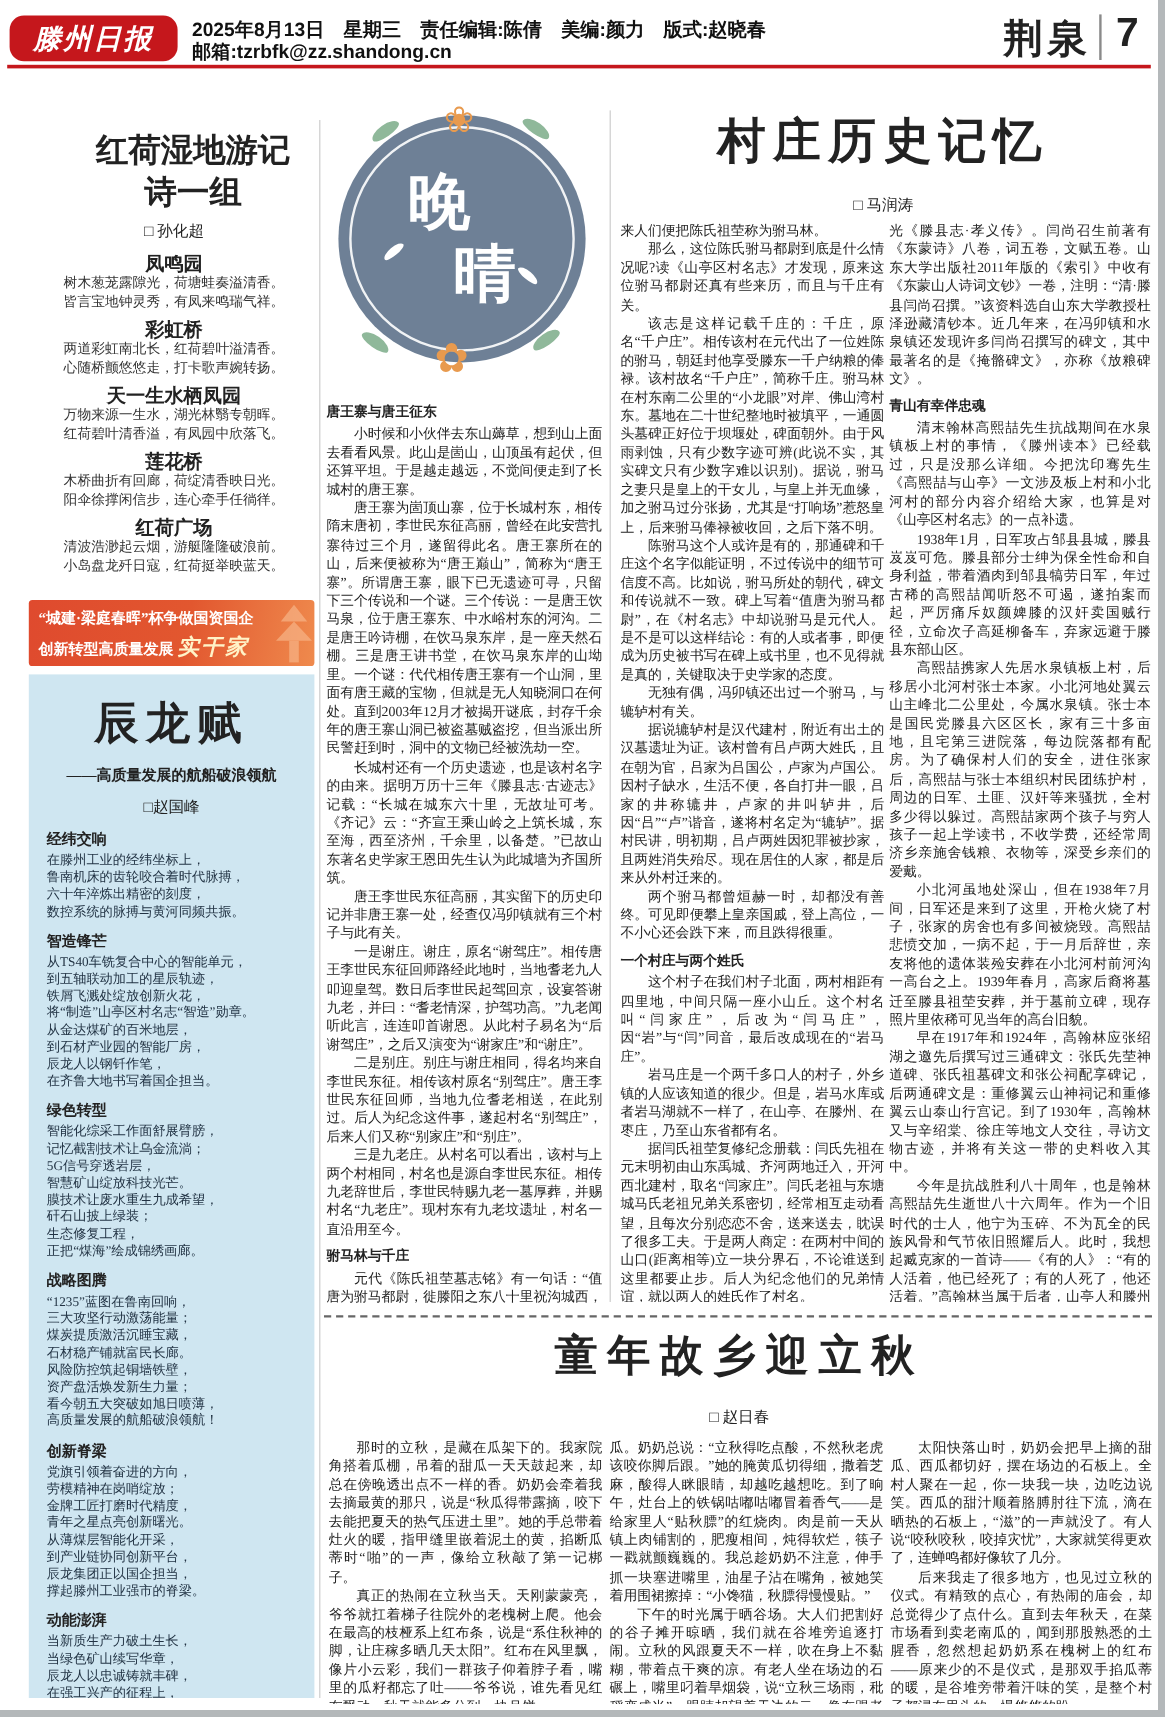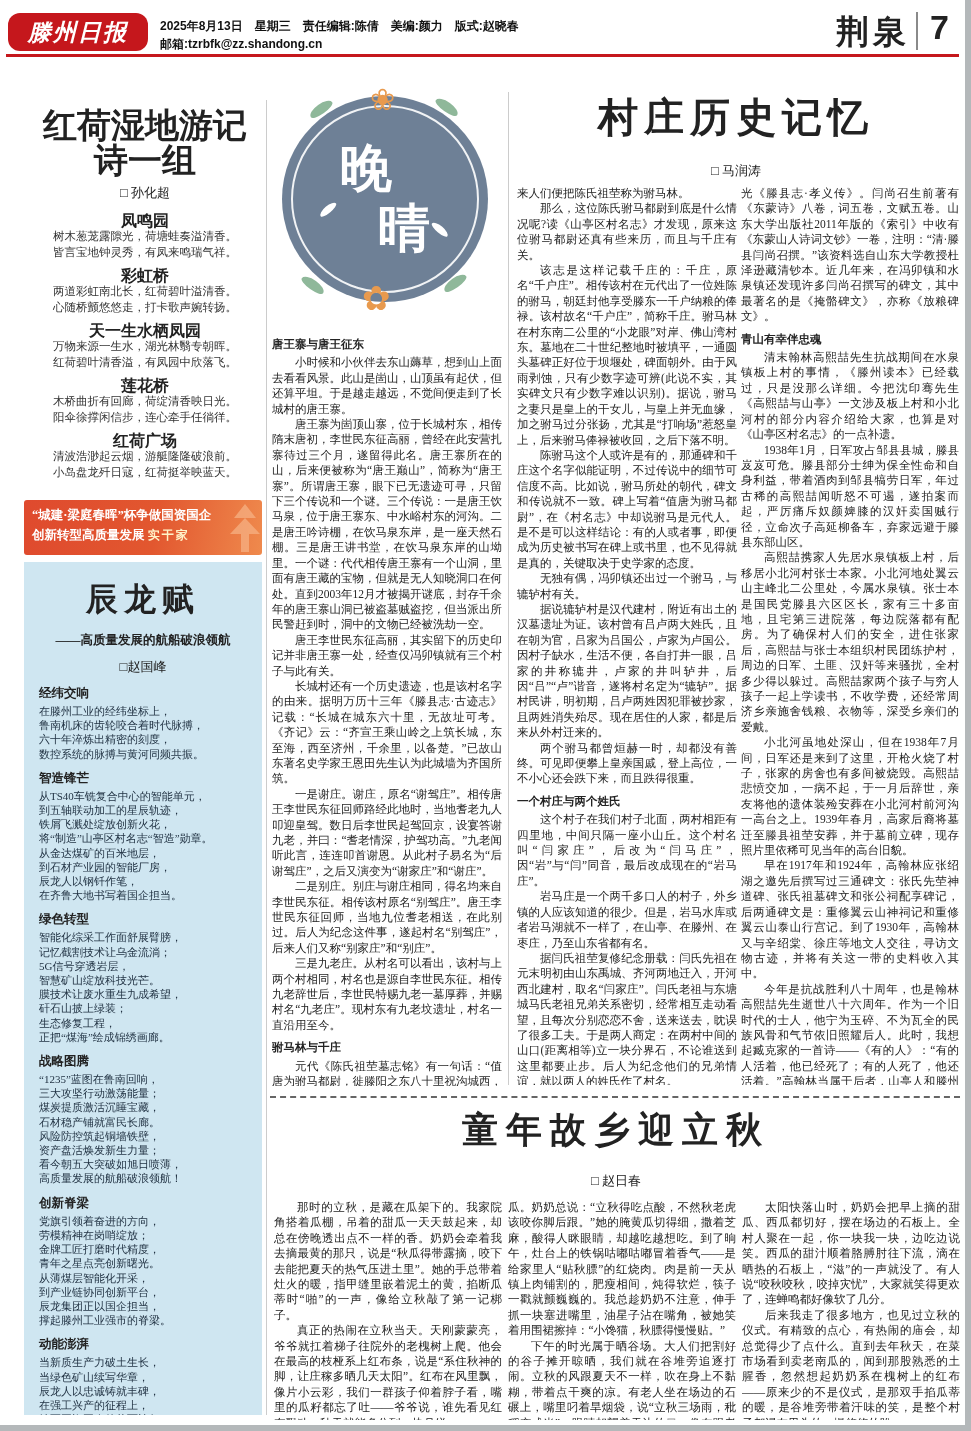--- a/index.html
+++ b/index.html
@@ -3,45 +3,45 @@
 <meta charset="utf-8">
 <style>
   html,body{margin:0;padding:0;background:#b4b8ba;}
   #page{position:relative;width:965px;height:1425px;background:#ffffff;overflow:hidden;
         font-family:"Liberation Serif",serif;color:#222;}
   
   .logo{position:absolute;left:8px;top:13px;width:140px;height:38px;background:#c5171c;border-radius:12px;
         display:flex;align-items:center;justify-content:center;}
   .logo span{color:#fff;font-size:23px;font-weight:bold;font-style:italic;letter-spacing:2px;}
   .hinfo{position:absolute;left:160px;top:17px;font-family:"Liberation Sans",sans-serif;
-         font-size:12px;font-weight:bold;color:#111;line-height:18px;}
+         font-size:16px;font-weight:bold;color:#111;line-height:18px;}
   .sect{position:absolute;left:836px;top:10px;font-size:33px;font-weight:bold;letter-spacing:4px;}
   .hdiv{position:absolute;left:916px;top:12px;width:2px;height:38px;background:#8a8a8a;}
   .pnum{position:absolute;left:930px;top:8px;font-size:34px;font-weight:bold;font-family:"Liberation Sans",sans-serif;}
   .redrule{position:absolute;left:6px;top:54px;width:953px;height:3px;background:#c5171c;}
   
-  .poemtitle{position:absolute;left:28px;top:108px;width:234px;text-align:center;
-             font-size:34px;font-weight:bold;line-height:35px;}
+  .poemtitle{position:absolute;left:44px;top:108px;width:234px;text-align:center;
+             font-size:27px;font-weight:bold;line-height:35px;}
   .poemauthor{position:absolute;left:28px;top:184px;width:234px;text-align:center;font-size:13px;}
   .poems{position:absolute;left:28px;top:212px;width:234px;height:286px;overflow:hidden;}
   .poem{margin-bottom:7px;text-align:center;}
   .poem-name{font-size:16px;font-weight:bold;line-height:17px;}
   .poem-line{font-size:11.5px;line-height:15.5px;color:#333;}
   .banner{position:absolute;left:24px;top:500px;width:238px;height:55px;border-radius:3px;
           background:linear-gradient(100deg,#df4a2e 0%,#e2572f 55%,#ef8a4d 100%);overflow:hidden;}
   .banner .b1{margin:7px 8px 0;color:#fff;font-weight:bold;font-size:12.5px;}
   .banner .b2{margin:3px 8px 0;color:#fff;font-weight:bold;font-size:12.5px;}
-  .banner .script{font-size:12px;color:#fff3c8;letter-spacing:2px;}
+  .banner .script{font-size:18px;font-style:italic;color:#fff3c8;letter-spacing:2px;}
   .pagoda{position:absolute;right:6px;top:4px;width:0;height:0;opacity:.75;
           border-left:11px solid transparent;border-right:11px solid transparent;border-bottom:14px solid #f6b183;}
   .pagoda:after{content:"";position:absolute;left:-15px;top:14px;width:0;height:0;
           border-left:15px solid transparent;border-right:15px solid transparent;border-bottom:16px solid #f6b183;}
   .pagoda:before{content:"";position:absolute;left:-4px;top:30px;width:8px;height:18px;background:#f6b183;}
   .fubox{position:absolute;left:24px;top:562px;width:238px;height:853px;background:#cfe6f1;overflow:hidden;}
-  .fu-title{text-align:center;font-size:32px;font-weight:bold;margin-top:16px;letter-spacing:6px;}
+  .fu-title{text-align:center;font-size:37px;font-weight:bold;margin-top:16px;letter-spacing:6px;}
   .fu-sub{text-align:center;font-size:12.5px;font-weight:bold;margin-top:10px;}
   .fu-author{text-align:center;font-size:13px;margin:9px 0 4px;}
   .stanzas{padding:0 15px;}
   .st-head{font-size:12.5px;font-weight:bold;margin:9px 0 2px;font-family:"Liberation Sans",sans-serif;}
   .st-line{font-size:11px;line-height:14.2px;color:#234;}
   
   .vrule1{position:absolute;left:266px;top:100px;width:1px;height:1315px;background:#cccccc;}
   .vrule2{position:absolute;left:508px;top:92px;width:1px;height:993px;background:#cccccc;}
   .dashrule{position:absolute;left:270px;top:1096px;width:690px;border-top:2px dashed #666;}
   
@@ -202,22 +202,22 @@
     <span class="c1">晚</span>
     <span class="c2">晴</span>
   </div>
 
   <div class="vtitle">村庄历史记忆</div>
   <div class="vauthor">□ 马润涛</div>
   <div class="artcol" style="left:272px;top:330px;width:230px;height:756px;">
       <div class="t-h">唐王寨与唐王征东</div>
       <div class="t-p">小时候和小伙伴去东山薅草，想到山上面去看看风景。此山是崮山，山顶虽有起伏，但还算平坦。于是越走越远，不觉间便走到了长城村的唐王寨。</div>
       <div class="t-p">唐王寨为崮顶山寨，位于长城村东，相传隋末唐初，李世民东征高丽，曾经在此安营扎寨待过三个月，遂留得此名。唐王寨所在的山，后来便被称为“唐王巅山”，简称为“唐王寨”。所谓唐王寨，眼下已无遗迹可寻，只留下三个传说和一个谜。三个传说：一是唐王饮马泉，位于唐王寨东、中水峪村东的河沟。二是唐王吟诗棚，在饮马泉东岸，是一座天然石棚。三是唐王讲书堂，在饮马泉东岸的山坳里。一个谜：代代相传唐王寨有一个山洞，里面有唐王藏的宝物，但就是无人知晓洞口在何处。直到2003年12月才被揭开谜底，封存千余年的唐王寨山洞已被盗墓贼盗挖，但当派出所民警赶到时，洞中的文物已经被洗劫一空。</div>
+      <div class="t-p">长城村还有一个历史遗迹，也是该村名字的由来。据明万历十三年《滕县志·古迹志》记载：“长城在城东六十里，无故址可考。《齐记》云：“齐宣王乘山岭之上筑长城，东至海，西至济州，千余里，以备楚。”已故山东著名史学家王恩田先生认为此城墙为齐国所筑。</div>
       <div class="t-p">唐王李世民东征高丽，其实留下的历史印记并非唐王寨一处，经查仅冯卯镇就有三个村子与此有关。</div>
-      <div class="t-p">长城村还有一个历史遗迹，也是该村名字的由来。据明万历十三年《滕县志·古迹志》记载：“长城在城东六十里，无故址可考。《齐记》云：“齐宣王乘山岭之上筑长城，东至海，西至济州，千余里，以备楚。”已故山东著名史学家王恩田先生认为此城墙为齐国所筑。</div>
       <div class="t-p">一是谢庄。谢庄，原名“谢驾庄”。相传唐王李世民东征回师路经此地时，当地耆老九人叩迎皇驾。数日后李世民起驾回京，设宴答谢九老，并曰：“耆老情深，护驾功高。”九老闻听此言，连连叩首谢恩。从此村子易名为“后谢驾庄”，之后又演变为“谢家庄”和“谢庄”。</div>
       <div class="t-p">二是别庄。别庄与谢庄相同，得名均来自李世民东征。相传该村原名“别驾庄”。唐王李世民东征回师，当地九位耆老相送，在此别过。后人为纪念这件事，遂起村名“别驾庄”，后来人们又称“别家庄”和“别庄”。</div>
       <div class="t-p">三是九老庄。从村名可以看出，该村与上两个村相同，村名也是源自李世民东征。相传九老辞世后，李世民特赐九老一墓厚葬，并赐村名“九老庄”。现村东有九老坟遗址，村名一直沿用至今。</div>
       <div class="t-h">驸马林与千庄</div>
       <div class="t-p">元代《陈氏祖茔墓志铭》有一句话：“值唐为驸马都尉，徙滕阳之东八十里祝沟城西，祖茔曰驸马林也。”意即：唐朝有一个姓陈的驸马都尉，迁徙到滕县东八十里的祝沟城西，后</div>
     </div>
   <div class="artcol" style="left:517px;top:186px;width:220px;height:899px;">
       <div class="t-c">来人们便把陈氏祖茔称为驸马林。</div>
       <div class="t-p">那么，这位陈氏驸马都尉到底是什么情况呢?读《山亭区村名志》才发现，原来这位驸马都尉还真有些来历，而且与千庄有关。</div>
       <div class="t-p">该志是这样记载千庄的：千庄，原名“千户庄”。相传该村在元代出了一位姓陈的驸马，朝廷封他享受滕东一千户纳粮的俸禄。该村故名“千户庄”，简称千庄。驸马林在村东南二公里的“小龙眼”对岸、佛山湾村东。墓地在二十世纪整地时被填平，一通圆头墓碑正好位于坝堰处，碑面朝外。由于风雨剥蚀，只有少数字迹可辨(此说不实，其实碑文只有少数字难以识别)。据说，驸马之妻只是皇上的干女儿，与皇上并无血缘，加之驸马过分张扬，尤其是“打响场”惹怒皇上，后来驸马俸禄被收回，之后下落不明。</div>

